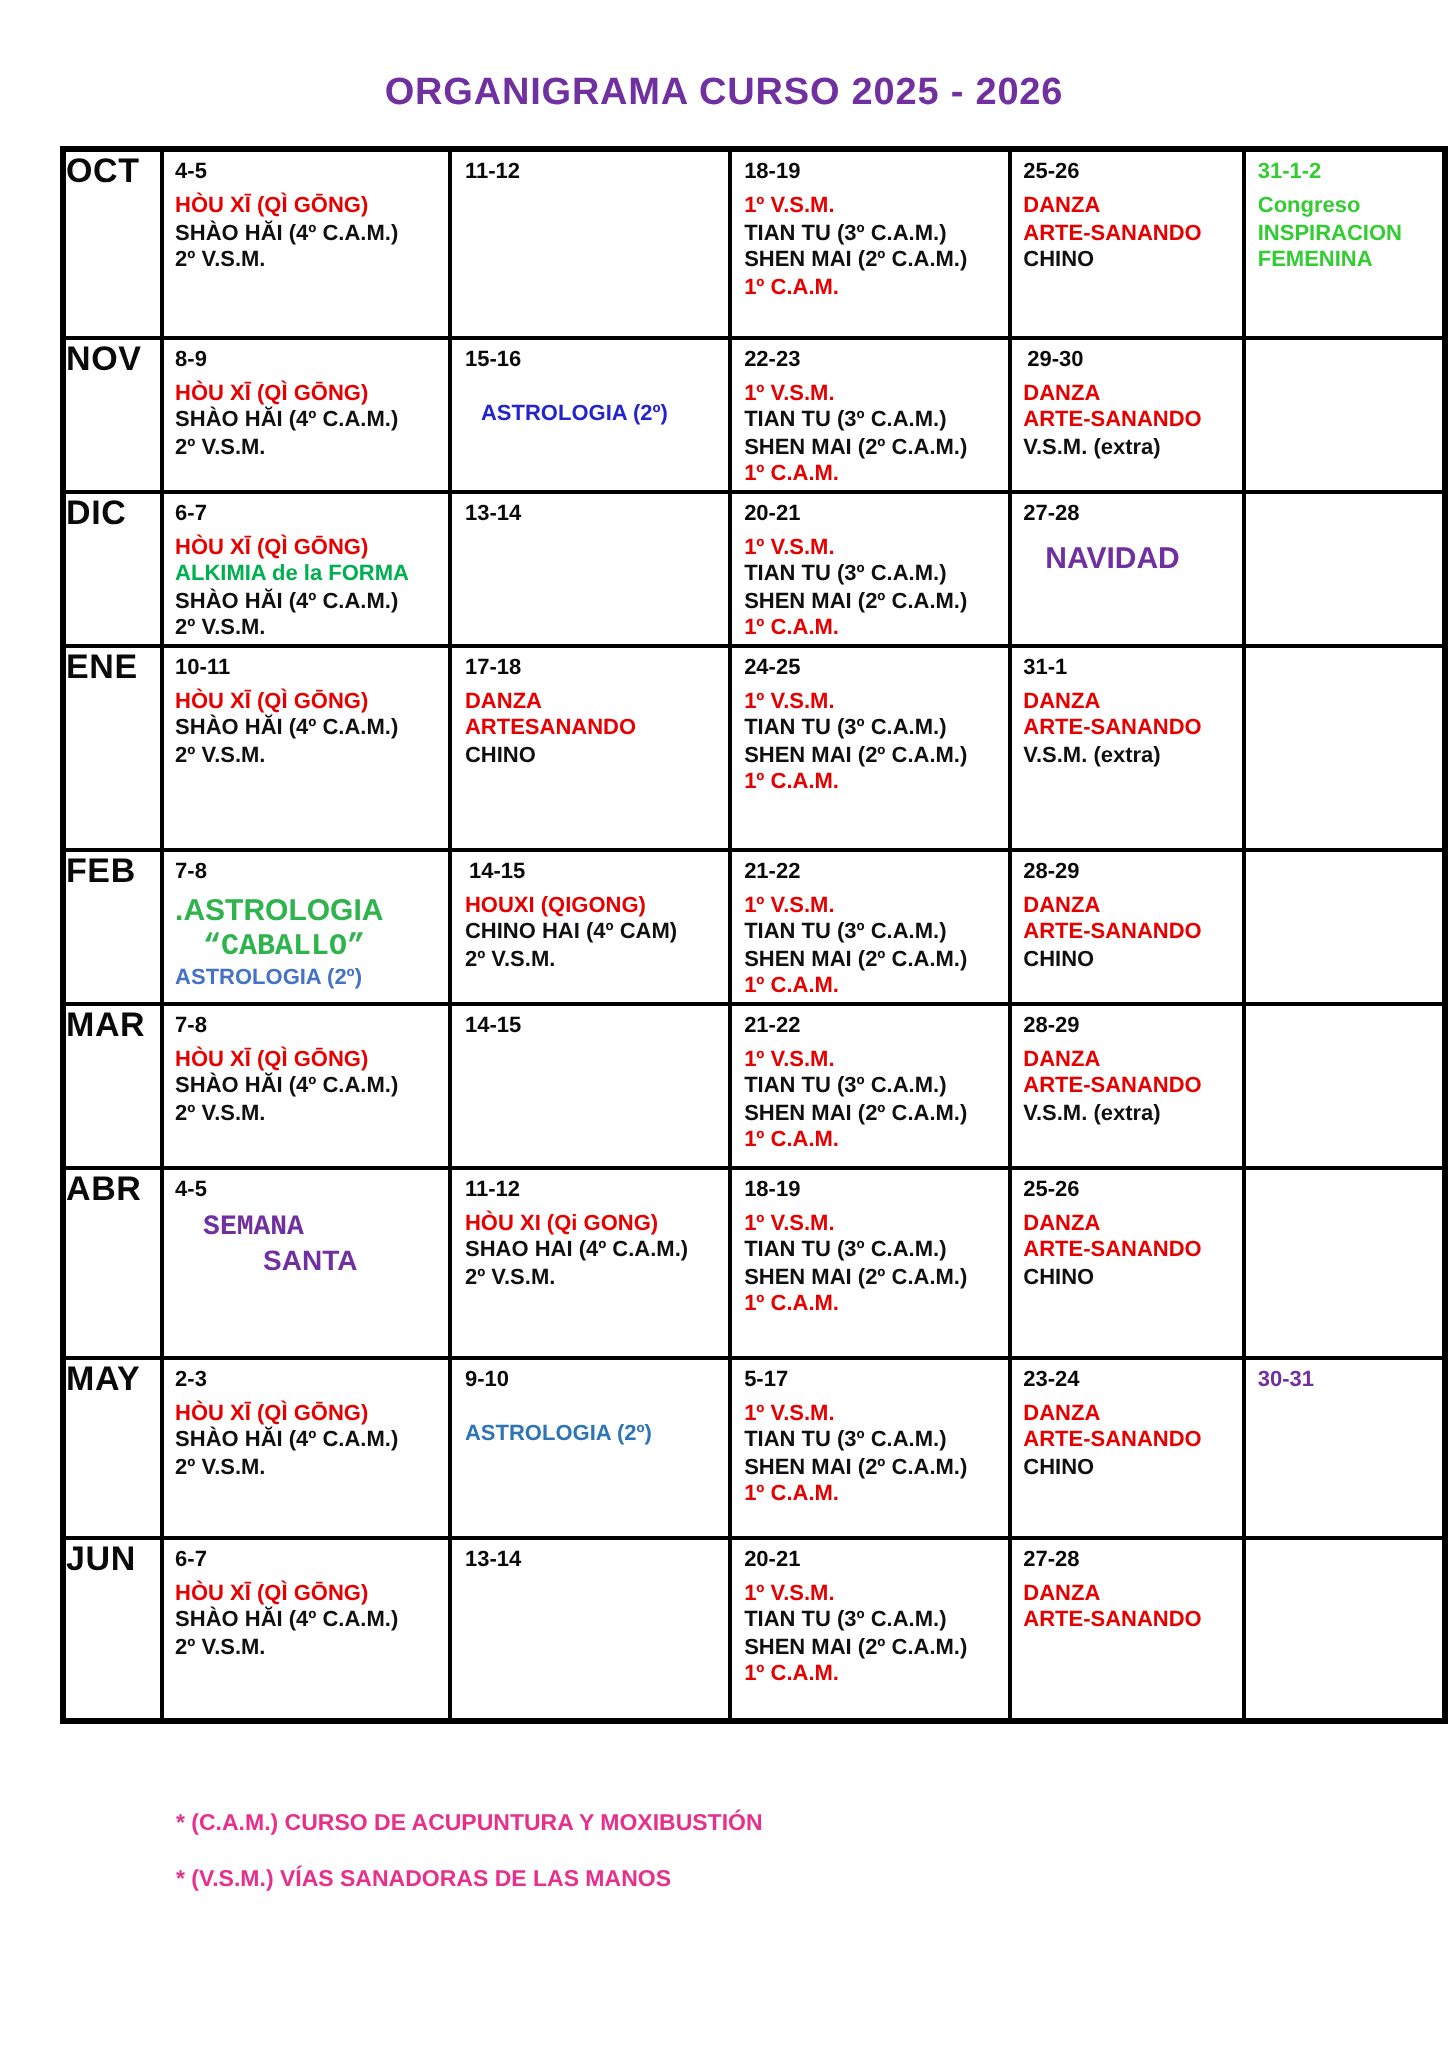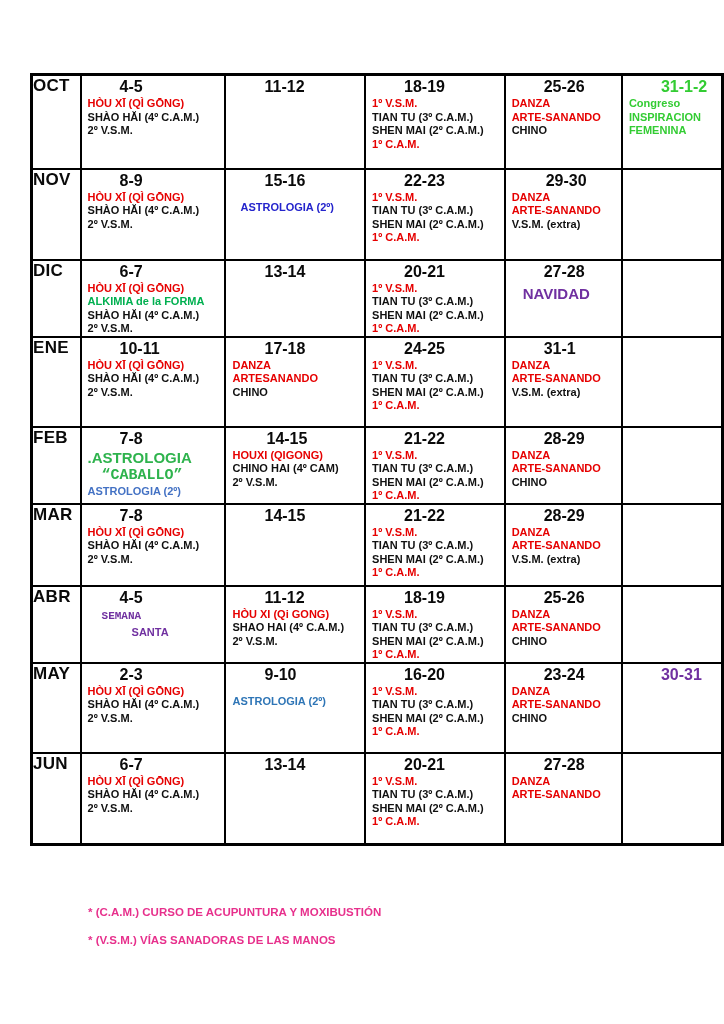--- a/index.html
+++ b/index.html
@@ -18,55 +18,56 @@
     table-layout:fixed;border:3px solid #000;
   }
   table.sched td{
     border:2px solid #000;vertical-align:top;padding:0;overflow:hidden;
   }
   td.month{
     vertical-align:middle;
     font-size:17px;font-weight:bold;color:#0a0a0a;letter-spacing:.3px;
   }
   .date{
-    font-size:16px;font-weight:bold;color:#0a0a0a;
-    padding:4px 2px 0 6px;line-height:13px;white-space:nowrap;margin-left:32px;
+    font-size:11px;font-weight:bold;color:#0a0a0a;
+    padding:4px 2px 0 6px;line-height:13px;white-space:nowrap;
   }
   .content{margin-top:4px;padding:0 20px 0 6px;}
   .line{font-size:11px;font-weight:bold;line-height:13.5px;white-space:nowrap;}
   
   .c-red{color:#e60000}
   .c-black{color:#101010}
   .c-green-a{color:#00b050}
   .c-green-b{color:#33cc33}
   .c-green-c{color:#2eb34d}
   .c-blue-a{color:#2424cc}
   .c-blue-b{color:#2e75b6}
   .c-blue-c{color:#4472c4}
   .c-purple{color:#7030a0}
   
   .x-lg{font-size:15px;line-height:18px;}
-  .x-md{font-size:11px;line-height:16px;}
+  .x-md{font-size:14px;line-height:16px;}
   .x-ind1{padding-left:8px;}
   .x-ind2{padding-left:14px;font-family:Liberation Mono, monospace;}
   .x-ind4{padding-left:44px;}
   .x-mt1{margin-top:14px;}
   .x-mth{margin-top:7px;}
   .x-center{text-align:center;white-space:normal;}
   .footer{
     position:absolute;left:88px;width:600px;
     font-size:11.5px;font-weight:bold;color:#e7308c;line-height:13px;
   }
   .footer.n1{top:906px;}
   .footer.n2{top:934px;}
 </style>
 </head>
 <body>
 
 <div class="page">
+  <div class="title">ORGANIGRAMA CURSO 2025 - 2026</div>
 
   <table class="sched">
     <colgroup>
         <col style="width: 56px;">
         <col style="width: 141px;">
         <col style="width: 126px;">
         <col style="width: 137px;">
         <col style="width: 113px;">
         <col style="width: 92px;">
       </colgroup>
@@ -103,21 +104,21 @@
           </td>
           <td>
             <div class="date c-green-b ">31-1-2</div>
             <div class="content">
               <div class="line c-green-b ">Congreso</div>
               <div class="line c-green-b ">INSPIRACION</div>
               <div class="line c-green-b ">FEMENINA</div>
             </div>
           </td>
         </tr>
-        <tr style="height: 91px;">
+        <tr style="height: 77px;">
           <td class="month">NOV</td>
           <td>
             <div class="date  ">8-9</div>
             <div class="content">
               <div class="line c-red ">HÒU XĪ (QÌ GŌNG)</div>
               <div class="line c-black ">SHÀO HĂI (4º C.A.M.)</div>
               <div class="line c-black ">2º V.S.M.</div>
             </div>
           </td>
           <td>
@@ -173,21 +174,21 @@
           <td>
             <div class="date  ">27-28</div>
             <div class="content">
               <div class="line c-purple x-lg x-center x-mth">NAVIDAD</div>
             </div>
           </td>
           <td>
             <div class="date  "></div>
           </td>
         </tr>
-        <tr style="height: 90px;">
+        <tr style="height: 102px;">
           <td class="month">ENE</td>
           <td>
             <div class="date  ">10-11</div>
             <div class="content">
               <div class="line c-red ">HÒU XĪ (QÌ GŌNG)</div>
               <div class="line c-black ">SHÀO HĂI (4º C.A.M.)</div>
               <div class="line c-black ">2º V.S.M.</div>
             </div>
           </td>
           <td>
@@ -285,21 +286,21 @@
             <div class="content">
               <div class="line c-red ">DANZA</div>
               <div class="line c-red ">ARTE-SANANDO</div>
               <div class="line c-black ">V.S.M. (extra)</div>
             </div>
           </td>
           <td>
             <div class="date  "></div>
           </td>
         </tr>
-        <tr style="height: 77px;">
+        <tr style="height: 95px;">
           <td class="month">ABR</td>
           <td>
             <div class="date  ">4-5</div>
             <div class="content">
               <div class="line c-purple x-md x-ind2">SEMANA</div>
               <div class="line c-purple x-md x-ind4">SANTA</div>
             </div>
           </td>
           <td>
             <div class="date  ">11-12</div>
@@ -340,21 +341,21 @@
               <div class="line c-black ">2º V.S.M.</div>
             </div>
           </td>
           <td>
             <div class="date  ">9-10</div>
             <div class="content">
               <div class="line c-blue-b x-mt1">ASTROLOGIA (2º)</div>
             </div>
           </td>
           <td>
-            <div class="date  ">16-20</div>
+            <div class="date  ">5-17</div>
             <div class="content">
               <div class="line c-red ">1º V.S.M.</div>
               <div class="line c-black ">TIAN TU (3º C.A.M.)</div>
               <div class="line c-black ">SHEN MAI (2º C.A.M.)</div>
               <div class="line c-red ">1º C.A.M.</div>
             </div>
           </td>
           <td>
             <div class="date  ">23-24</div>
             <div class="content">

